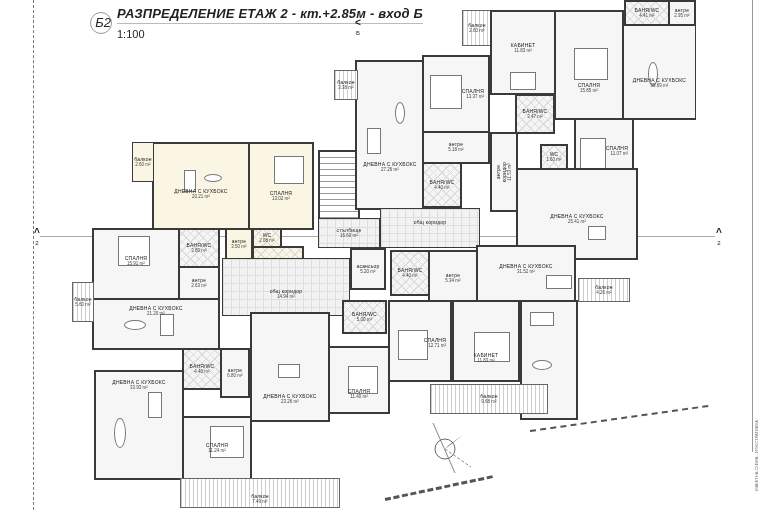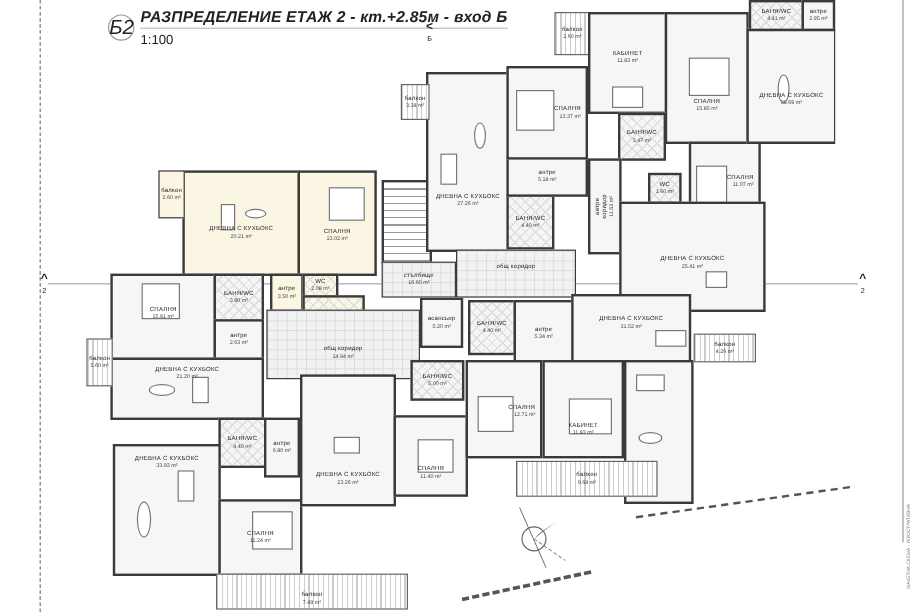--- a/index.html
+++ b/index.html
@@ -1,21 +1,21 @@
 <!DOCTYPE html>
 <html><head>
 <meta charset="utf-8">
 <style>
   html,body{margin:0;padding:0;background:#ffffff;}
   body{width:764px;height:510px;position:relative;overflow:hidden;font-family:"Liberation Sans",sans-serif;color:#222;}
   .sheet{position:absolute;left:0;top:0;width:764px;height:510px;background:#fff;}
   .frame-left{position:absolute;left:33px;top:0;width:0;height:510px;border-left:1px dashed #777;}
   .frame-right{position:absolute;left:752px;top:0;width:0;height:452px;border-left:1px solid #999;}
   .title-wrap{position:absolute;left:90px;top:6px;}
-  .tag{position:absolute;left:0;top:6px;width:20px;height:20px;border-radius:50%;border:1px solid #999;font-size:17px;font-style:italic;line-height:20px;text-align:center;}
+  .tag{position:absolute;left:0;top:6px;width:20px;height:20px;border-radius:50%;border:1px solid #999;font-size:13px;font-style:italic;line-height:20px;text-align:right;}
   .title{position:absolute;left:27px;top:0;font-size:13px;font-style:italic;font-weight:bold;white-space:nowrap;letter-spacing:0.2px;border-bottom:1px solid #bbb;padding-bottom:2px;}
   .scale{position:absolute;left:27px;top:22px;font-size:11px;}
   .section{position:absolute;font-size:10px;font-weight:bold;line-height:10px;}
   .section .lbl{display:block;font-size:6px;font-weight:normal;text-align:center;}
   .section-line{position:absolute;height:0;border-top:1px solid #aaa;}
   .room{position:absolute;border:2px solid #3a3a3a;background:#f6f6f6;box-sizing:border-box;}
   .room.hl{background:#fbf6e3;}
   .room.tile{background-color:#f2f2f2;background-image:linear-gradient(#ddd 1px,transparent 1px),linear-gradient(90deg,#ddd 1px,transparent 1px);background-size:8px 8px;}
   .room.wet{background-color:#f5f5f5;background-image:repeating-linear-gradient(45deg,#ddd 0 1px,transparent 1px 6px),repeating-linear-gradient(-45deg,#ddd 0 1px,transparent 1px 6px);}
   .room.hl.wet{background-color:#fbf6e3;}

